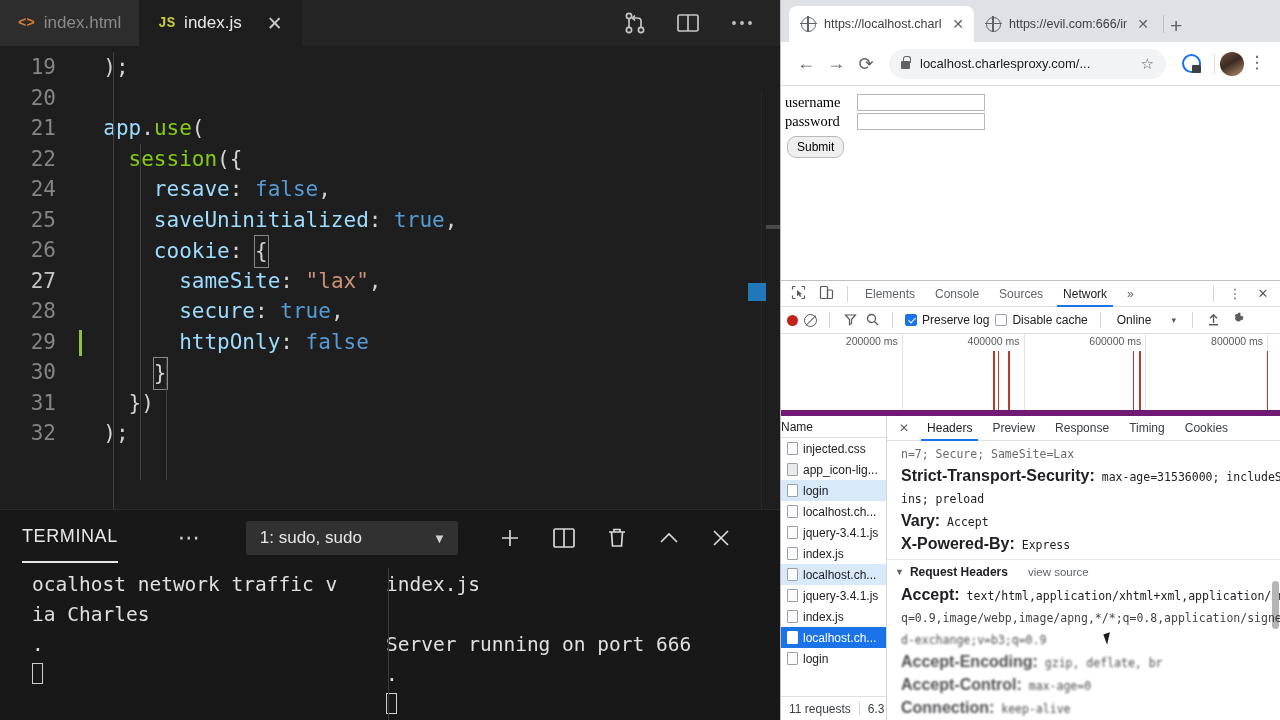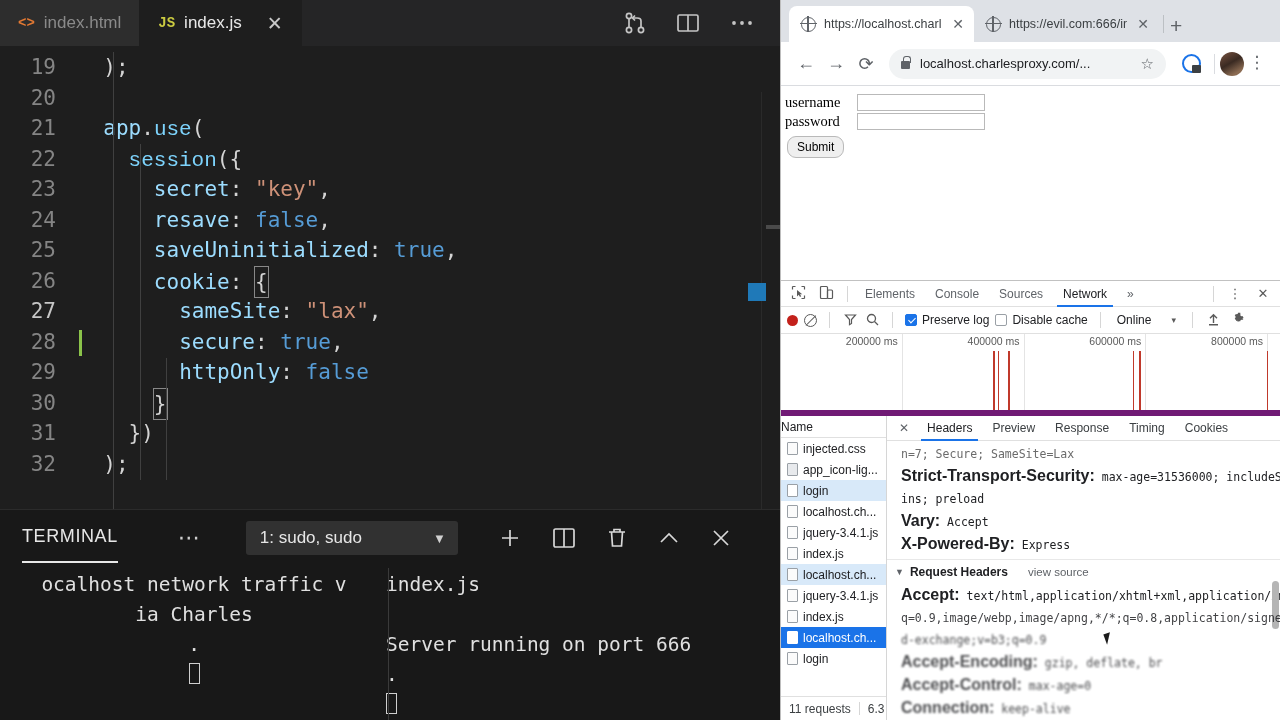--- a/index.html
+++ b/index.html
@@ -60,21 +60,21 @@
     width: 78px; text-align: right; padding-right: 22px;
     color: #858585; flex: 0 0 78px;
   }
   .lnum.cur { color: #c6c6c6; }
   .cursorbar {
     position: absolute; left: 79px; width: 3px; height: 26px;
     background: #8bc34a;
   }
   .ctext { flex: 1; }
   .t-ident { color: #9cdcfe; }
-  .t-fn { color: #7dd3fc; font-family: Liberation Mono, monospace; }
+  .t-fn { color: #84cc16; }
   .t-str { color: #ce9178; }
   .t-kw { color: #569cd6; }
   .t-punc { color: #d4d4d4; }
   .indent-guide {
     position: absolute; width: 1px; background: #404040;
   }
   .bracket-box {
     display: inline-block; border: 1px solid #888; margin: 0 -1px;
   }
   .scroll-marker {
@@ -410,21 +410,20 @@
       <div class="indent-guide" style="left:113px; top:6px; height:458px;"></div>
       <div class="indent-guide" style="left:140px; top:98px; height:336px;"></div>
       <div class="indent-guide" style="left:166px; top:312px; height:122px;"></div>
       <div class="minimap-edge"></div>
       <div class="scroll-line" style="top:179px; height:4px;"></div>
       <div class="scroll-marker" style="top:237px;"></div>
     <div class="codeline"><span class="lnum">19</span><span class="ctext"><span class="t-punc">  );</span></span></div>
         <div class="codeline"><span class="lnum">20</span><span class="ctext"><span class="t-punc"></span></span></div>
         <div class="codeline"><span class="lnum">21</span><span class="ctext"><span class="t-punc">  </span><span class="t-ident">app</span><span class="t-punc">.</span><span class="t-fn">use</span><span class="t-punc">(</span></span></div>
         <div class="codeline"><span class="lnum">22</span><span class="ctext"><span class="t-punc">    </span><span class="t-fn">session</span><span class="t-punc">({</span></span></div>
-        <div class="codeline"><span class="lnum">23</span><span class="ctext"><span class="t-punc">      </span><span class="t-ident">secret</span><span class="t-punc">: </span><span class="t-str">"key"</span><span class="t-punc">,</span></span></div>
         <div class="codeline"><span class="lnum">24</span><span class="ctext"><span class="t-punc">      </span><span class="t-ident">resave</span><span class="t-punc">: </span><span class="t-kw">false</span><span class="t-punc">,</span></span></div>
         <div class="codeline"><span class="lnum">25</span><span class="ctext"><span class="t-punc">      </span><span class="t-ident">saveUninitialized</span><span class="t-punc">: </span><span class="t-kw">true</span><span class="t-punc">,</span></span></div>
         <div class="codeline"><span class="lnum">26</span><span class="ctext"><span class="t-punc">      </span><span class="t-ident">cookie</span><span class="t-punc">: </span><span class="t-punc bracket-box">{</span></span></div>
         <div class="codeline"><span class="lnum cur">27</span><span class="ctext"><span class="t-punc">        </span><span class="t-ident">sameSite</span><span class="t-punc">: </span><span class="t-str">"lax"</span><span class="t-punc">,</span></span></div>
         <div class="codeline"><span class="lnum">28</span><span class="ctext"><span class="t-punc">        </span><span class="t-ident">secure</span><span class="t-punc">: </span><span class="t-kw">true</span><span class="t-punc">,</span></span></div>
         <div class="codeline"><span class="lnum">29</span><span class="ctext"><span class="t-punc">        </span><span class="t-ident">httpOnly</span><span class="t-punc">: </span><span class="t-kw">false</span></span></div>
         <div class="codeline"><span class="lnum">30</span><span class="ctext"><span class="t-punc">      </span><span class="t-punc bracket-box">}</span></span></div>
         <div class="codeline"><span class="lnum">31</span><span class="ctext"><span class="t-punc">    })</span></span></div>
         <div class="codeline"><span class="lnum">32</span><span class="ctext"><span class="t-punc">  );</span></span></div>
         <div class="cursorbar" style="top: 283.5px;"></div>
@@ -462,21 +461,21 @@
           </span>
           <span class="ti">
             <svg width="22" height="22" viewBox="0 0 22 22" fill="none" stroke="#d8d8d8" stroke-width="1.7">
                 <path d="M4 4 L18 18 M18 4 L4 18"></path>
               </svg>
           </span>
         </div>
       </div>
       <div class="term-body">
         <div class="term-divider"></div>
-        <div class="term-col" style="width:356px;text-align:center;" id="termleft"><div>ocalhost network traffic v</div><div>ia Charles</div><div>.</div><div><span class="term-cursor"></span></div></div>
+        <div class="term-col" style="width:356px;" id="termleft"><div>ocalhost network traffic v</div><div>ia Charles</div><div>.</div><div><span class="term-cursor"></span></div></div>
         <div class="term-col right" id="termright"><div>index.js</div><div>&nbsp;</div><div>Server running on port 666</div><div>.</div><div><span class="term-cursor"></span></div></div>
       </div>
     </div>
   </div>
 
   <div class="chrome">
 
     <div class="chrome-tabs">
       <div class="ctab active">
         <span class="globe"></span>

